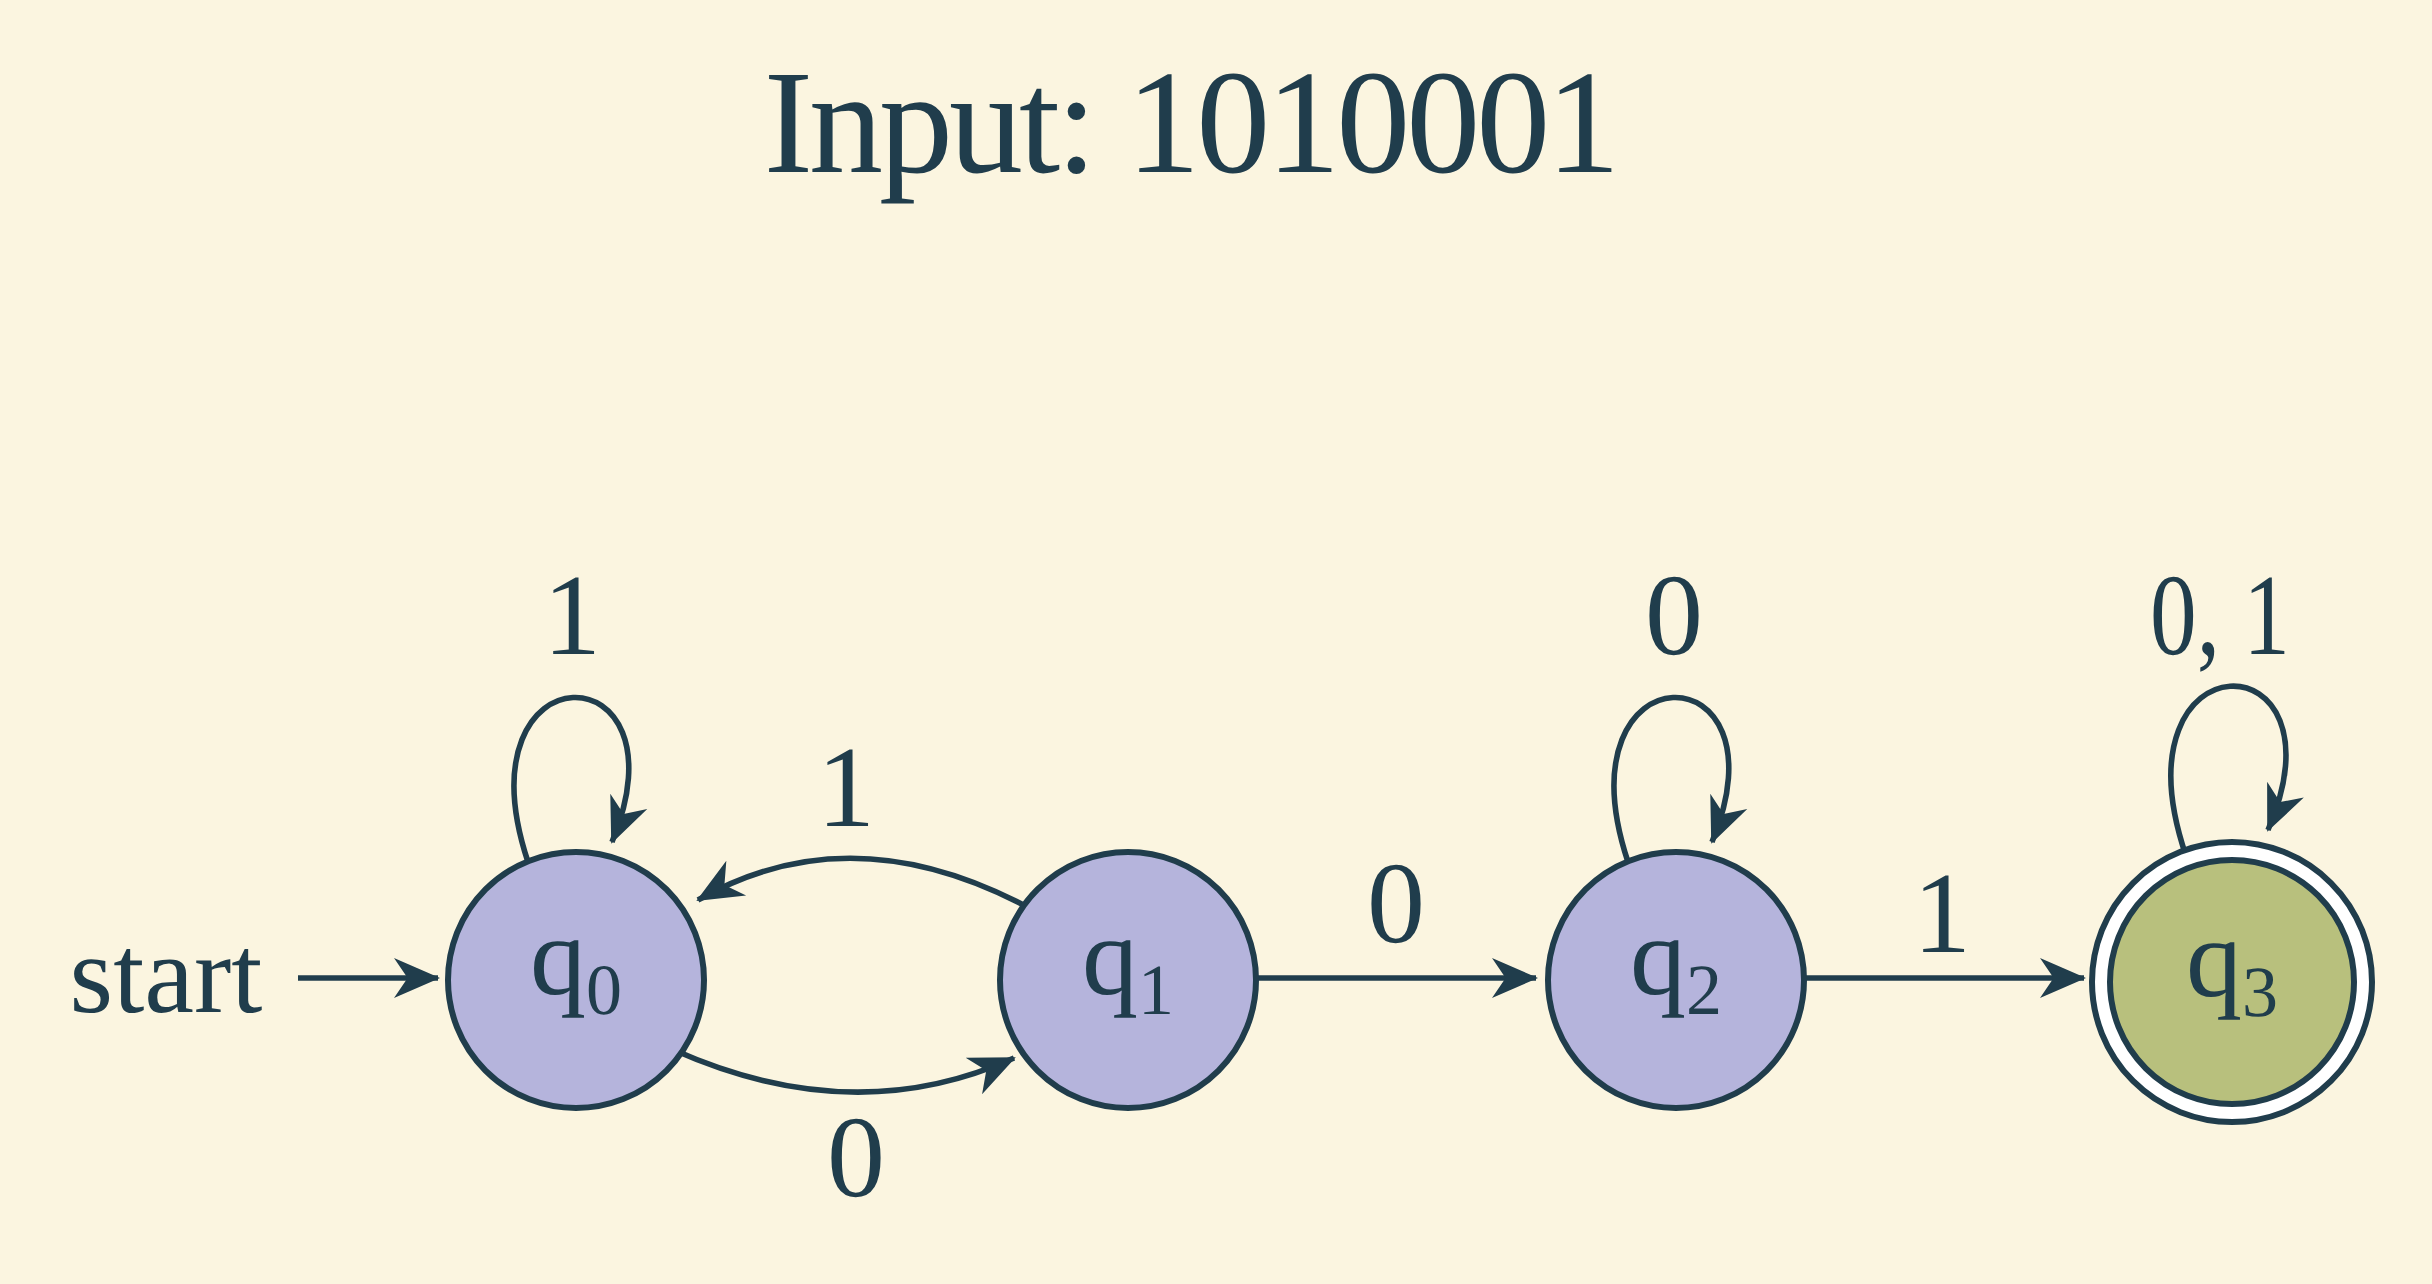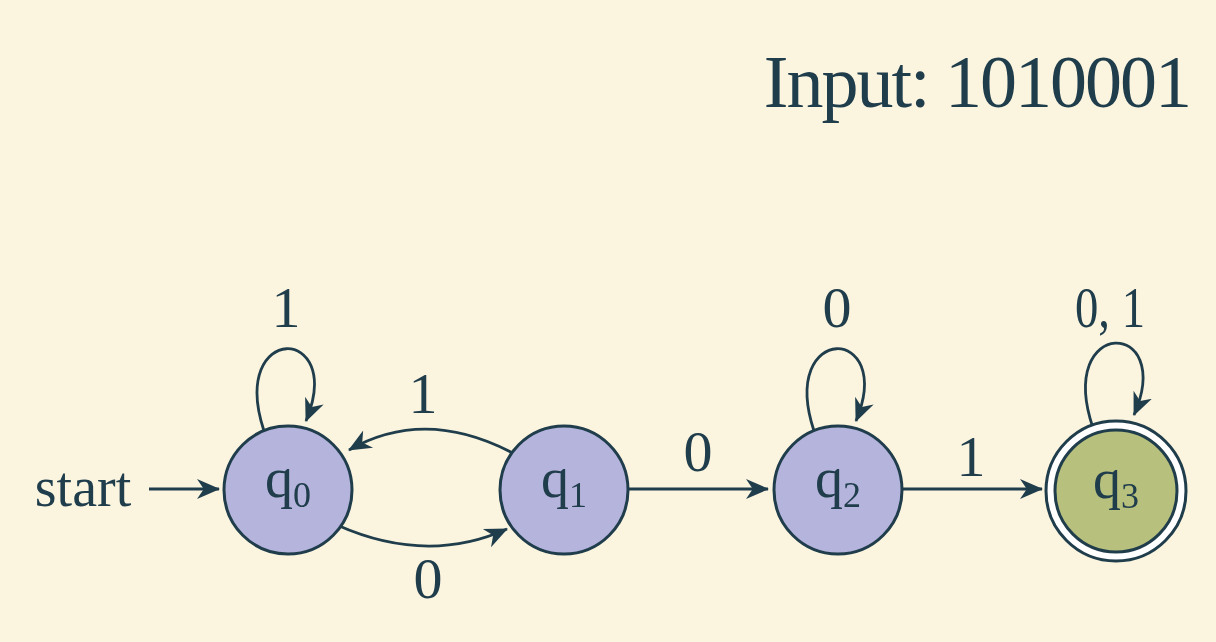--- a/index.html
+++ b/index.html
@@ -13,24 +13,24 @@
     overflow: hidden;
     font-family: "Liberation Serif", "DejaVu Serif", serif;
     position: relative;
   }
   .stage {
     position: absolute;
     inset: 0;
   }
   .title {
     position: absolute;
-    top: 40px;
+    top: 20px;
     left: 0;
     right: 26px; 
-    text-align: right;
+    text-align: center;
     font-size: 74px;
     font-weight: normal;
     letter-spacing: -2px;
     color: #203d4c;
     margin: 0;
   }
   svg.diagram {
     position: absolute;
     left: 0;
     top: 0;

